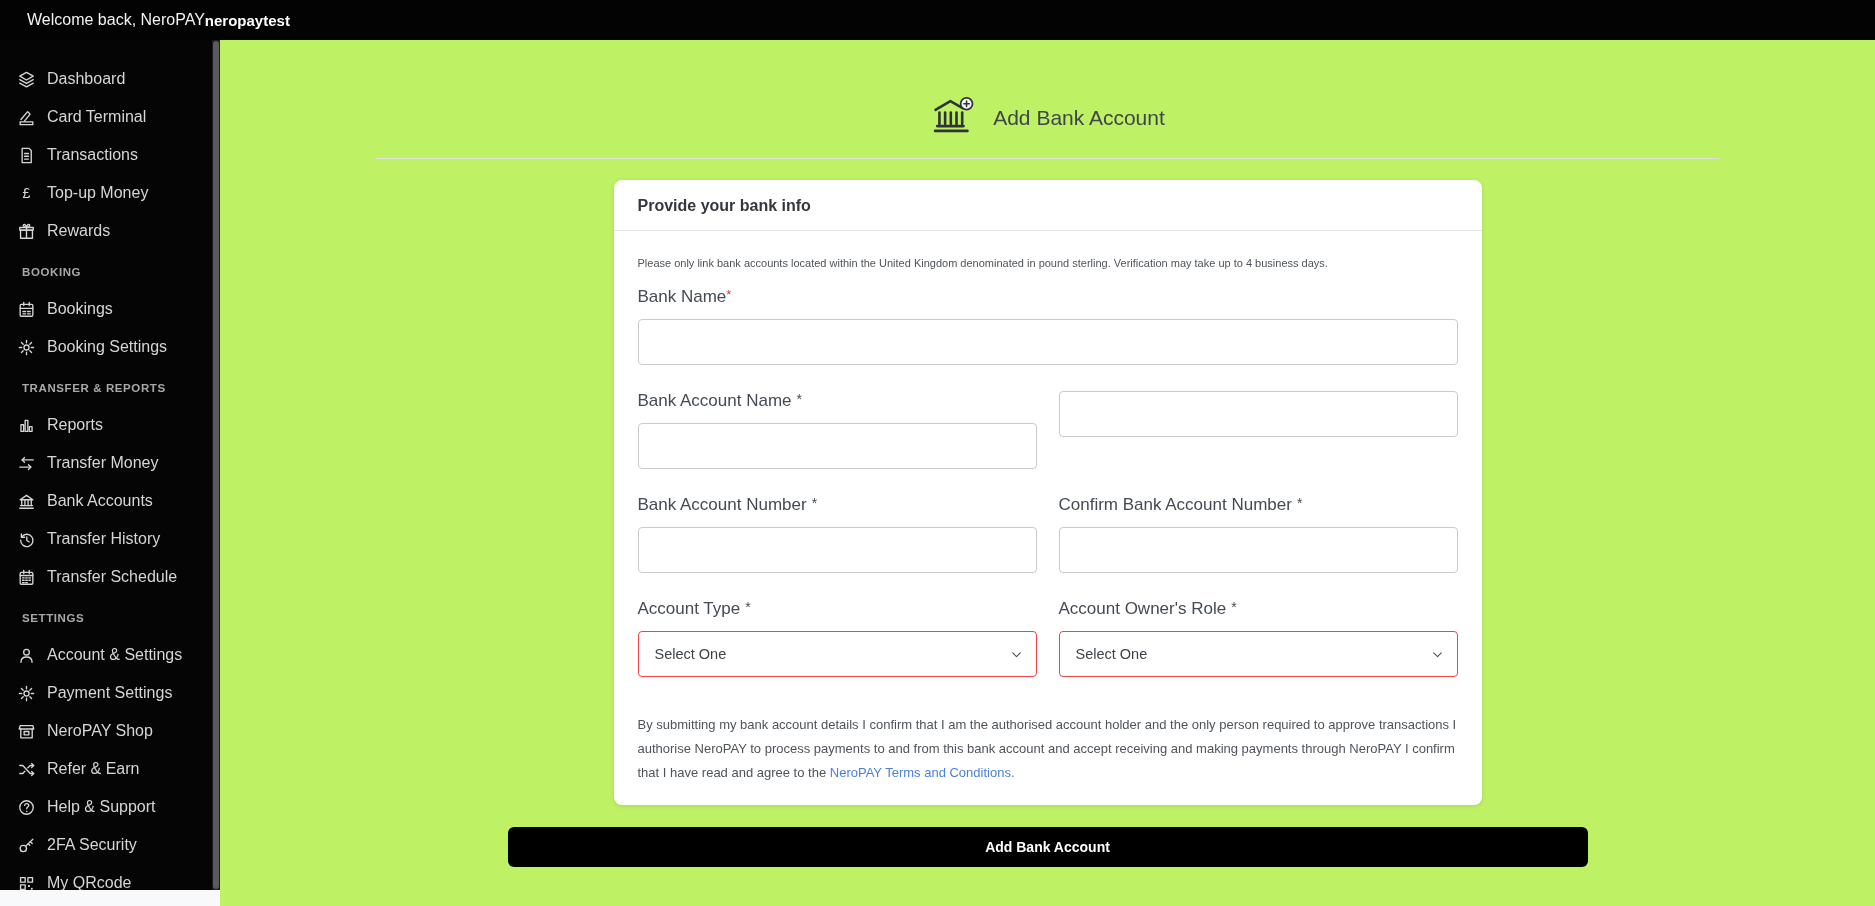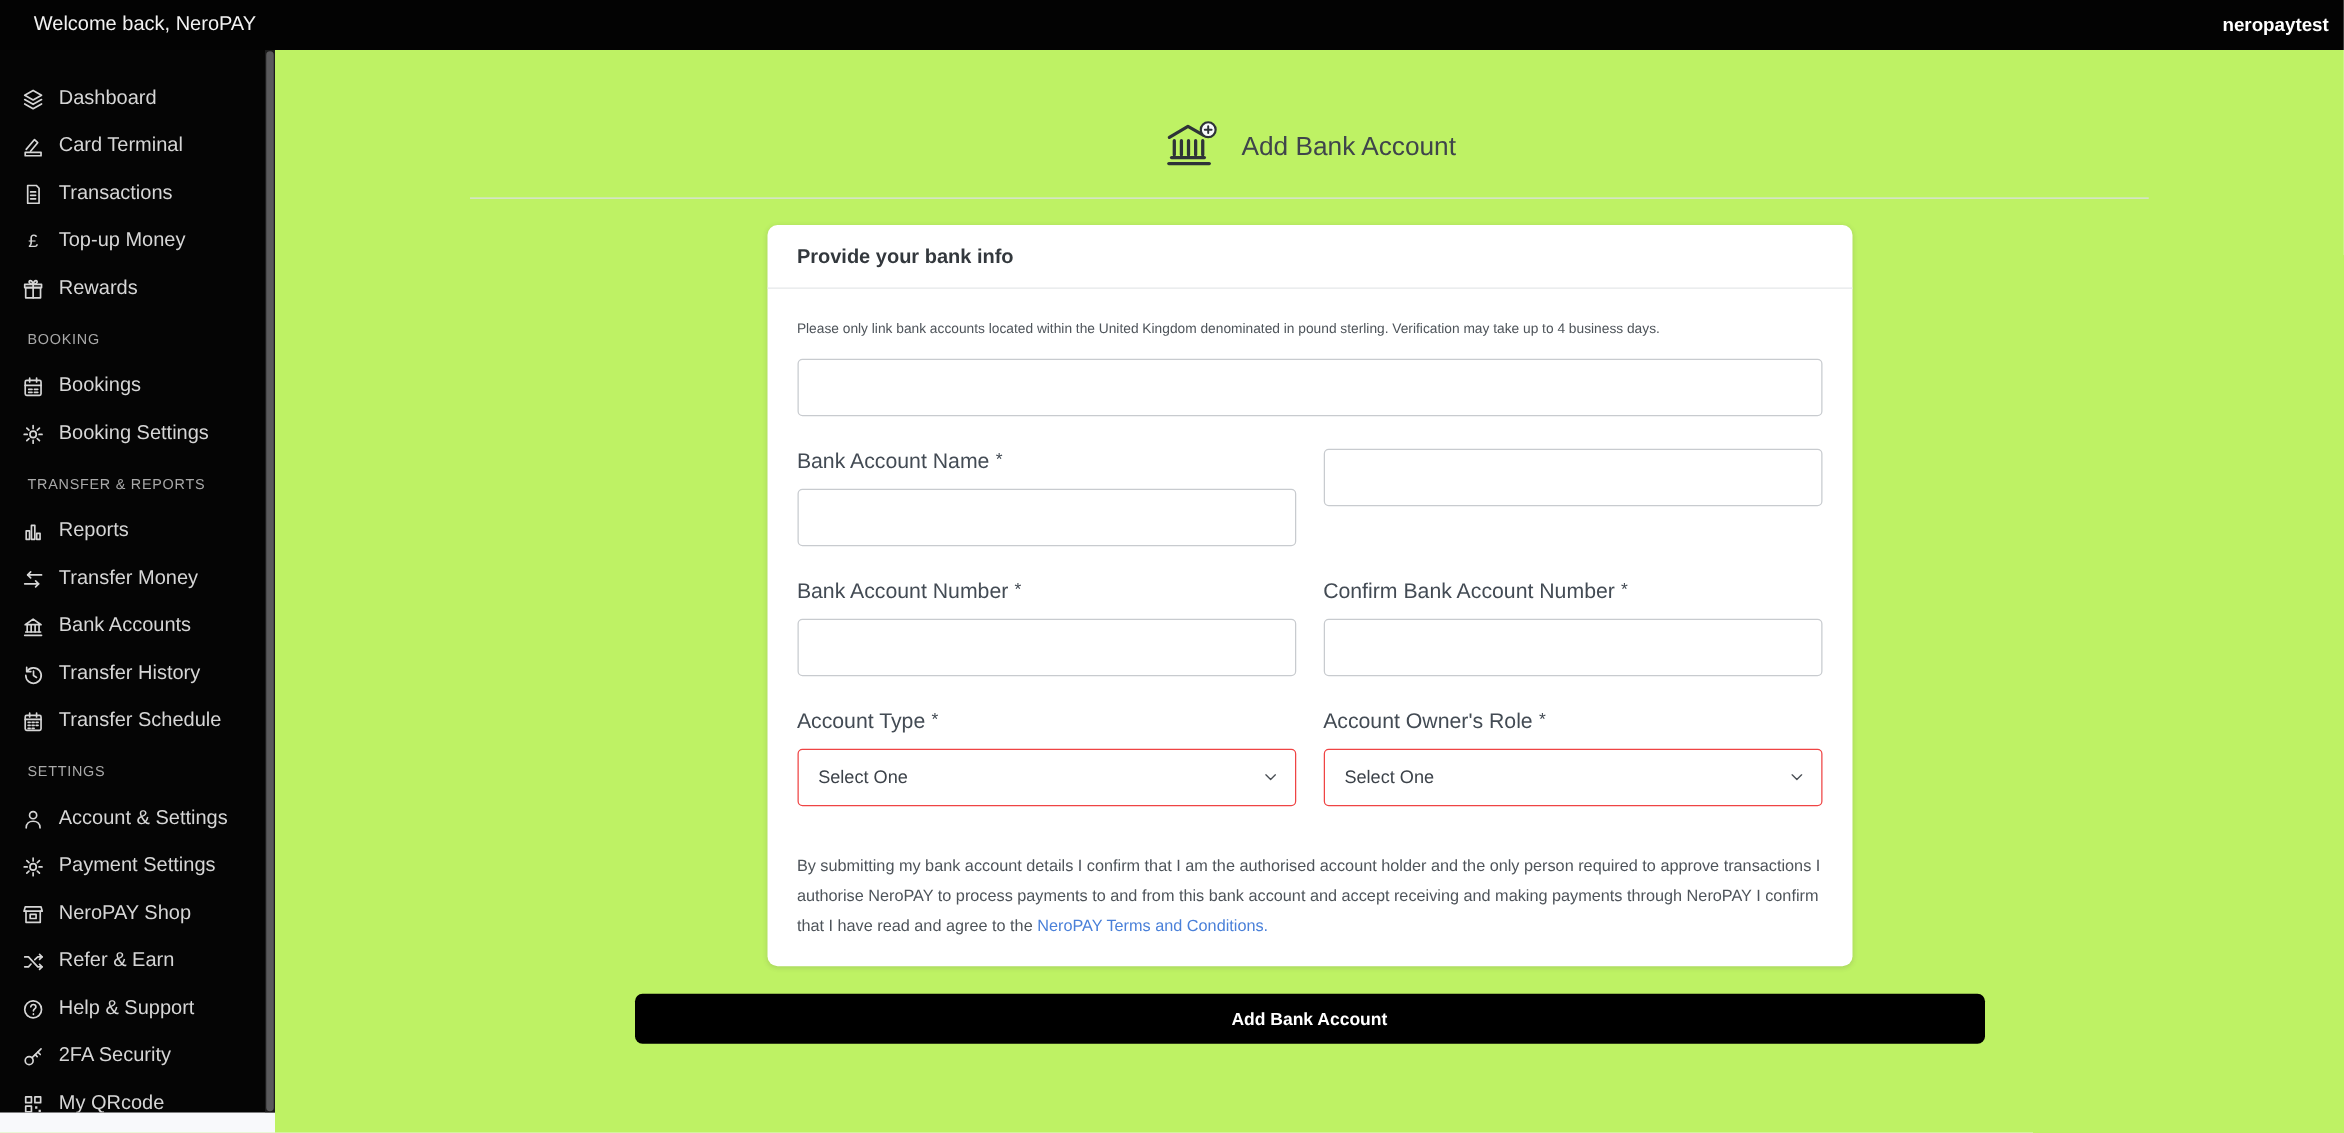--- a/index.html
+++ b/index.html
@@ -2,37 +2,37 @@
 <html><head>
 <meta charset="utf-8">
 <style>
   * { margin:0; padding:0; box-sizing:border-box; }
   html,body { width:1875px; height:906px; overflow:hidden;
     font-family:"Liberation Sans", sans-serif; background:#f8f9fb; }
 
   
   .topbar { position:absolute; left:0; top:0; width:1875px; height:40px;
     background:#030303; color:#fff; display:flex; align-items:center;
-    justify-content:space-between; padding:0 12px 0 27px; z-index:5; }
+    padding:0 12px 0 27px; z-index:5; }
   .topbar .welcome { font-size:16px; color:#f2f2f2; }
   .topbar .account { font-size:15px; font-weight:700; color:#ffffff; }
 
   
   .sidebar { position:absolute; left:0; top:40px; bottom:16px; width:220px;
     background:#050505; overflow:hidden; }
   .sidebar nav { padding-top:20px; }
   .nav-item { display:flex; align-items:center; height:38px; padding-left:16px;
     color:#d6d6d6; text-decoration:none; cursor:pointer; font-size:16px; }
   .nav-icon { width:20px; height:20px; margin-right:11px; display:inline-flex;
     align-items:center; justify-content:center; flex:0 0 20px; }
   .nav-icon svg { width:19px; height:19px; stroke:currentColor; fill:none;
     stroke-width:1.7; stroke-linecap:round; stroke-linejoin:round; }
   .nav-label { white-space:nowrap; }
   .nav-section { margin:16px 0 4px 0; padding-left:22px; font-size:11.5px;
-    letter-spacing:.6px; color:#a9a9a9; font-weight:400; height:20px; }
+    letter-spacing:.6px; color:#a9a9a9; font-weight:700; height:20px; }
   .side-scrollbar { position:absolute; right:0; top:0; bottom:0; width:8px;
     background:#1c1c1c; }
   .side-scrollbar .thumb { position:absolute; left:1px; right:1px; top:1px;
     bottom:1px; background:#5a5a5c; border-radius:3px; }
 
   
   .main { position:absolute; left:220px; top:40px; right:0; bottom:0;
     background:#bef264; overflow:hidden; }
   .page-heading { margin-top:55px; display:flex; align-items:center;
     justify-content:center; height:46px; }
@@ -307,20 +307,23 @@
 
   <section class="card">
     <div class="card-header">
       <span class="card-title">Provide your bank info</span>
     </div>
     <div class="card-body">
 
       <p class="intro">Please only link bank accounts located within the United Kingdom denominated in pound sterling. Verification may take up to 4 business days.</p>
 
       <div class="field-group">
+        <div class="field-label">
+          <span>Bank Name</span><span class="req-red">*</span>
+        </div>
         <input class="text-input" type="text" value="" style="">
       </div>
 
       <div class="two-col field-group">
         <div>
           <div class="field-label">
             <span>Bank Account Name</span><span class="req-gray">*</span>
           </div>
           <input class="text-input" type="text" value="" style="">
         </div>

